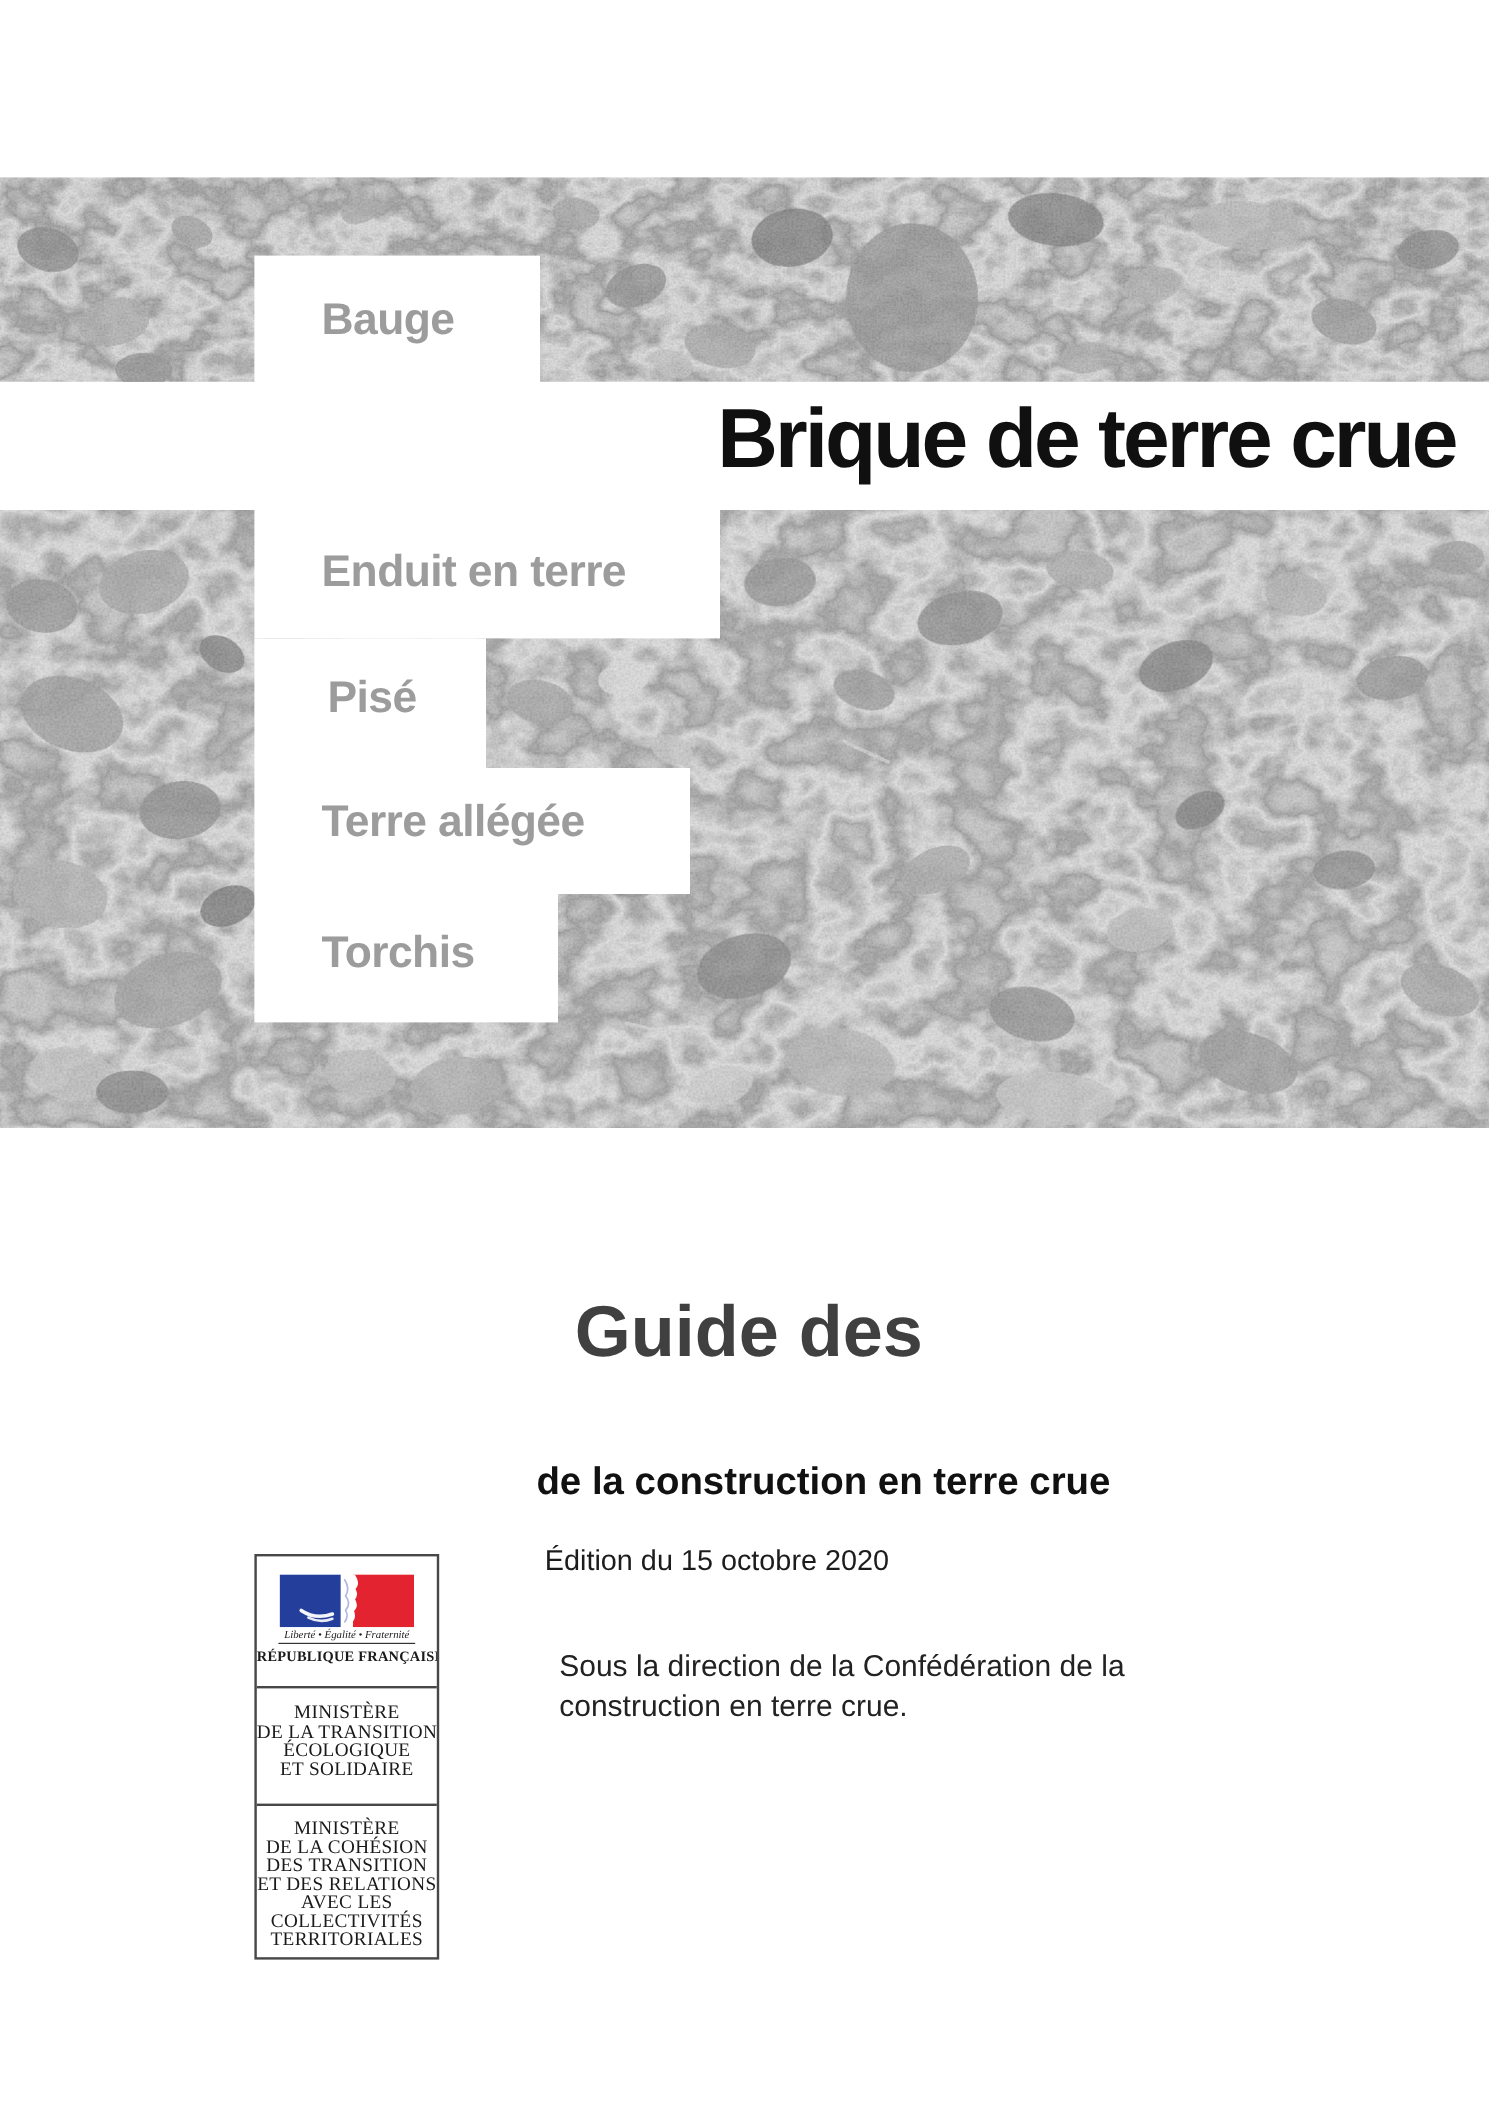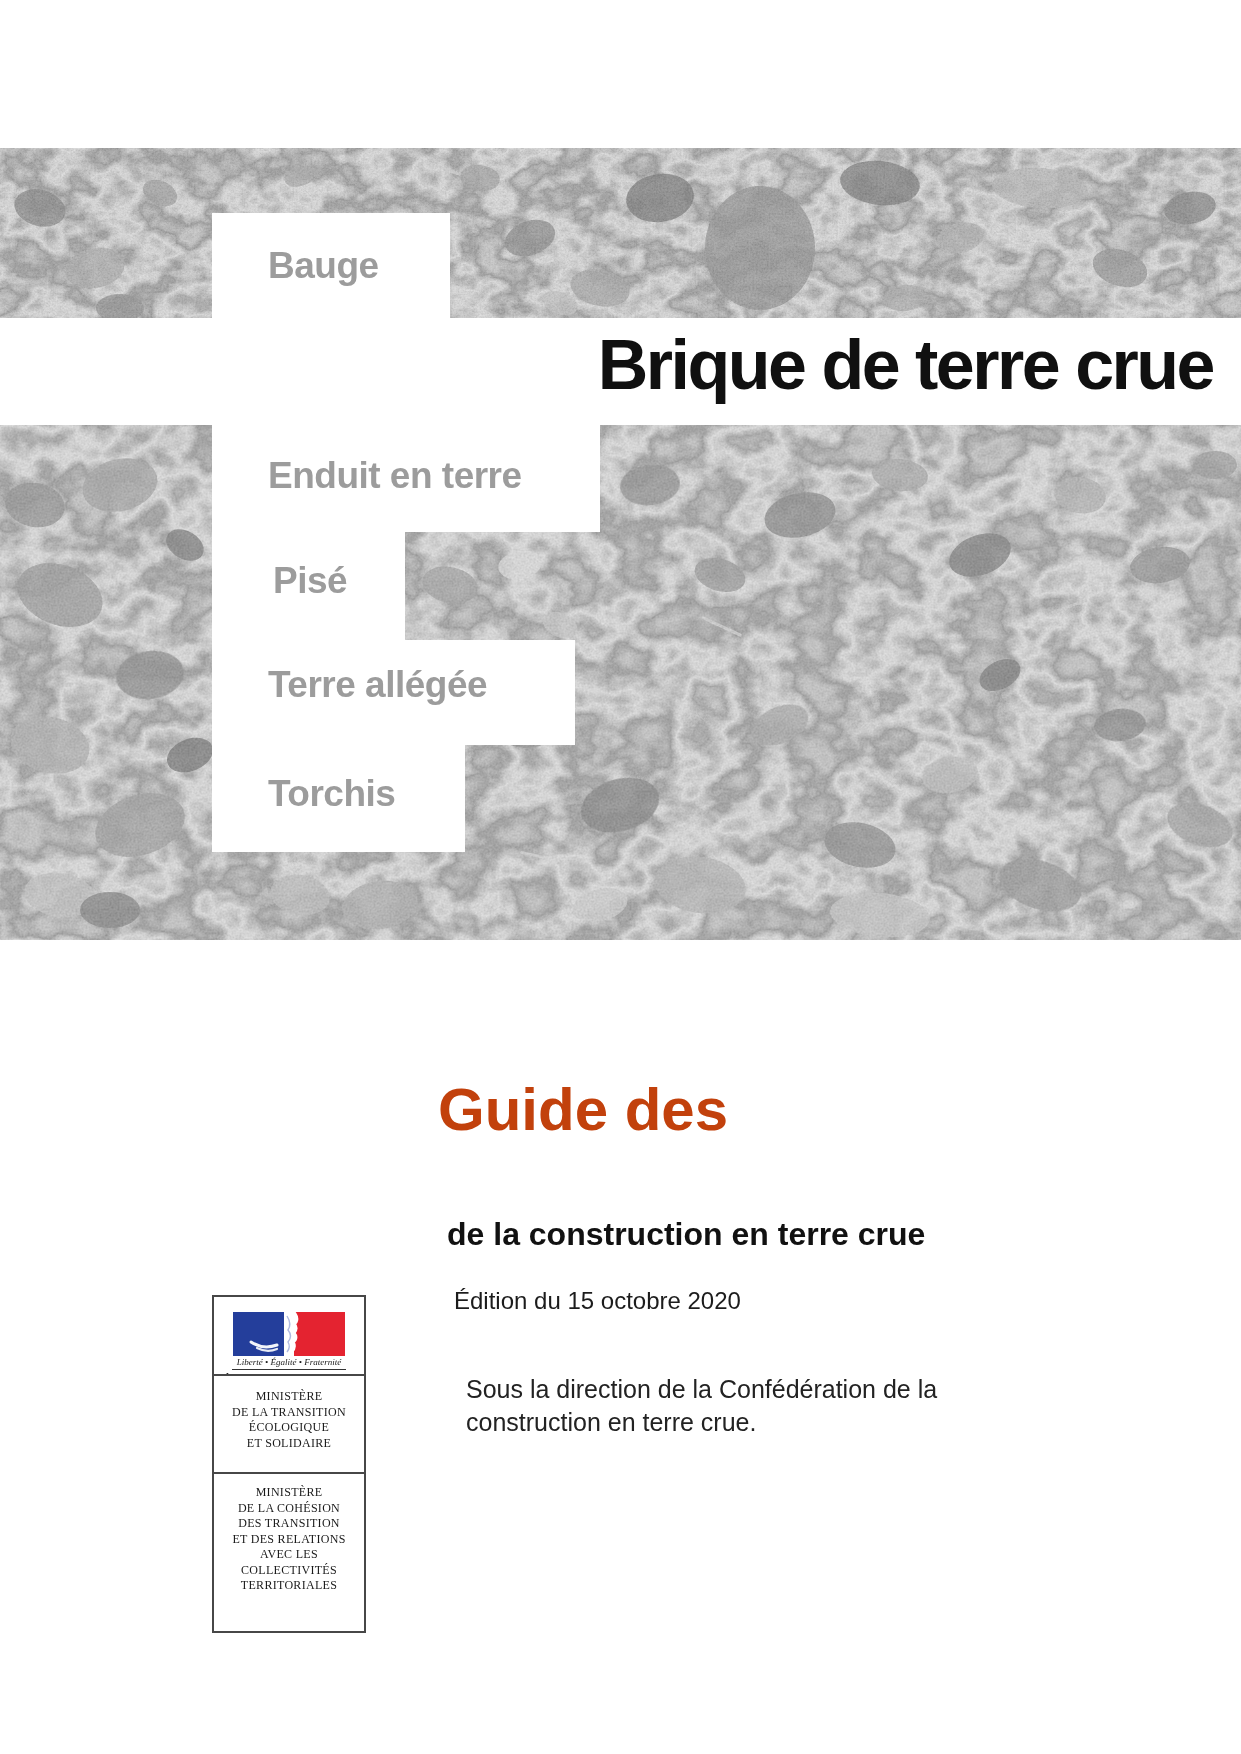--- a/index.html
+++ b/index.html
@@ -42,23 +42,23 @@
   .banner-title{
     position:absolute;z-index:3;
     right:28px;top:327px;
     margin:0;
     font-size:70px;line-height:76px;font-weight:700;
     letter-spacing:-2.5px;white-space:nowrap;
   }
 
   
   .main-title{
-    position:absolute;left:438px;top:1072px;
+    position:absolute;left:479px;top:1072px;
     font-size:60px;line-height:76px;font-weight:700;
-    color:#c2410c;white-space:nowrap;
+    color:#404040;white-space:nowrap;
   }
   .subtitle{
     position:absolute;left:447px;top:1216px;
     font-size:32px;font-weight:700;color:#111111;white-space:nowrap;
   }
   .edition{
     position:absolute;left:454px;top:1287px;
     font-size:24px;font-weight:400;color:#1c1c1c;white-space:nowrap;
   }
   .direction{
@@ -72,36 +72,36 @@
     position:absolute;left:212px;top:1295px;
     width:154px;height:338px;
     box-sizing:border-box;
     border:2px solid #474747;
     background:#ffffff;
     font-family:"Liberation Serif", serif;
     color:#1a1a1a;
     z-index:3;
   }
   .gov-sec{box-sizing:border-box;overflow:hidden;text-align:center;}
-  .sec-logo{height:77px;}
+  .sec-logo{height:108px;}
   .sec-min1{height:98px;border-top:2px solid #474747;padding-top:13px;}
   .sec-min2{height:135px;border-top:2px solid #474747;padding-top:11px;}
   .flag{display:block;margin:15px auto 0;}
   .motto{
     width:114px;margin:1px auto 0;
     font-style:italic;font-size:9px;line-height:10px;
     padding-bottom:2px;border-bottom:1px solid #333333;
     white-space:nowrap;
   }
   .republic{
     margin-top:3px;
     font-size:12px;font-weight:700;letter-spacing:0.2px;
     white-space:nowrap;
   }
-  .min-line{font-size:12px;line-height:15.5px;letter-spacing:0.3px;white-space:nowrap;}
+  .min-line{font-size:16px;line-height:15.5px;letter-spacing:0.3px;white-space:nowrap;}
 </style>
 </head>
 <body>
 
 <div class="page">
 
   <div class="photo band1">
     <svg width="1241" height="170" xmlns="http://www.w3.org/2000/svg">
       <defs>
         <filter id="stone1" x="0" y="0" width="100%" height="100%">

